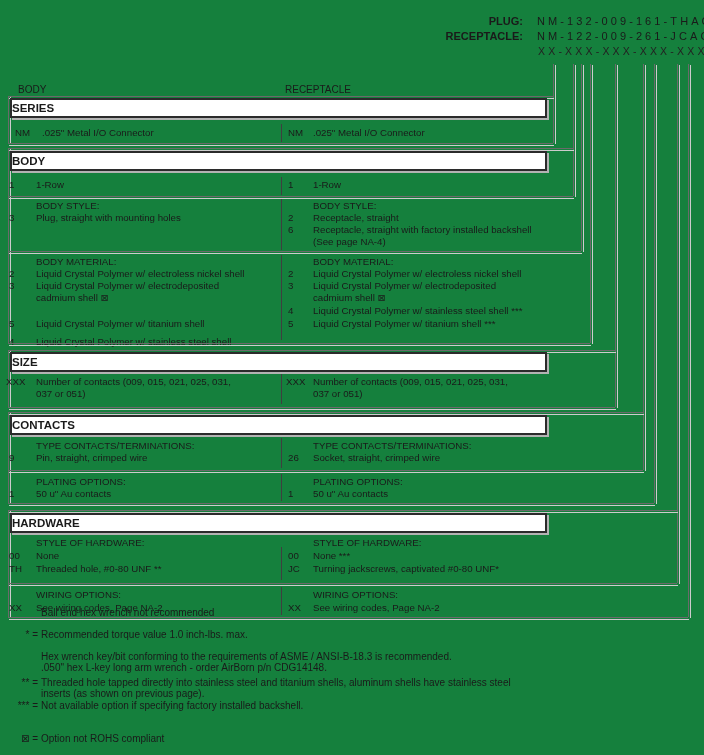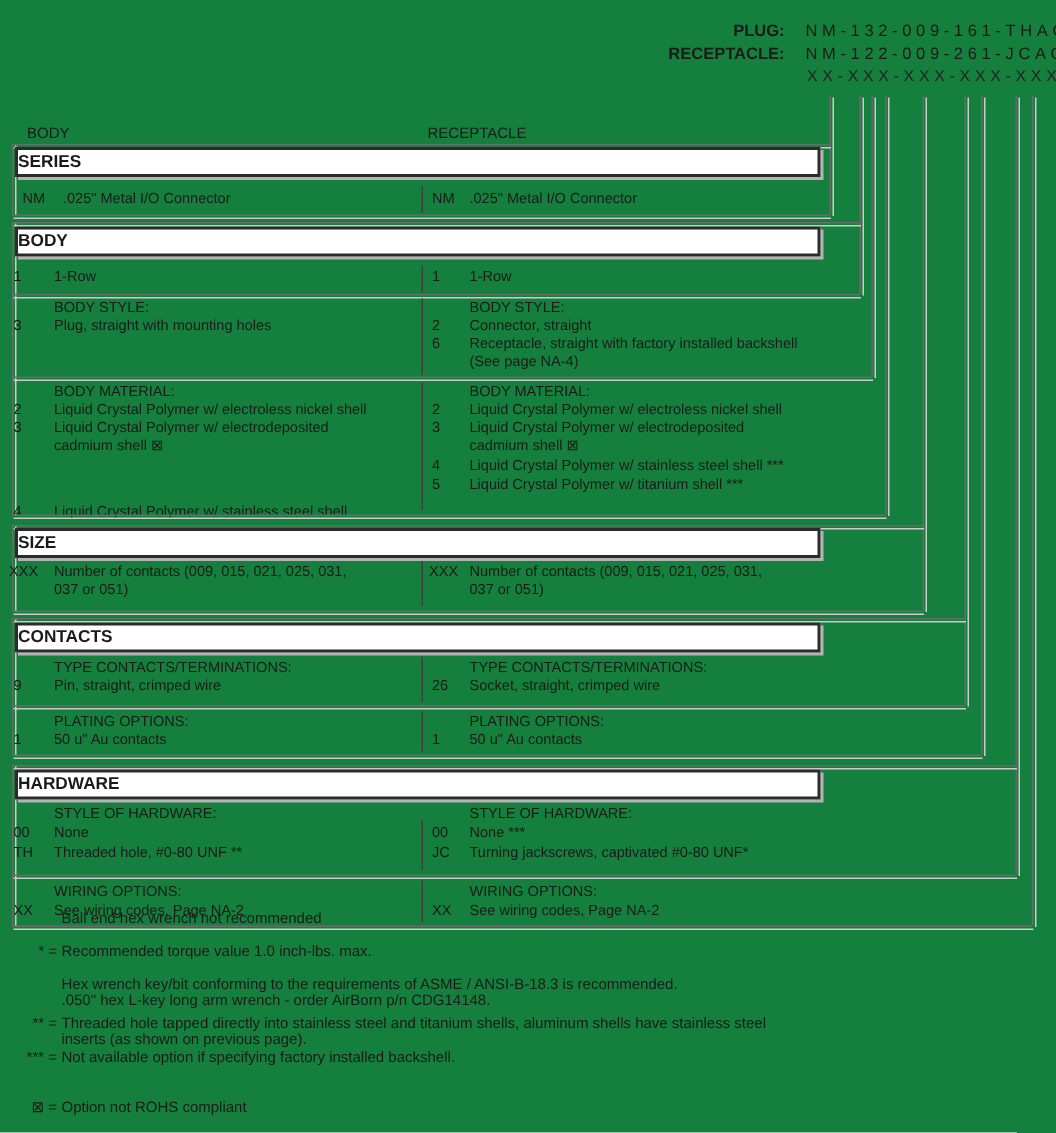--- a/index.html
+++ b/index.html
@@ -81,40 +81,43 @@
   </div>
   <div class="hl" style="left:8px;top:196px;width:565px;"></div>
 
   <div class="row lbl-l" style="top:200px;">BODY STYLE:</div>
   <div class="row lbl-r" style="top:200px;">BODY STYLE:</div>
   <div class="cdiv" style="top:199px;height:51px;"></div>
   <div class="row lrow" style="top:212px;">
     <span class="cd">3</span><span>Plug, straight with mounting holes</span>
   </div>
   <div class="row rrow" style="top:212px;">
-    <span class="cd">2</span><span>Connector, straight</span>
+    <span class="cd">2</span><span>Receptacle, straight</span>
   </div>
   <div class="row rrow" style="top:224px;">
     <span class="cd">6</span><span>Receptacle, straight with factory installed backshell</span>
   </div>
   <div class="row cont-r" style="top:236px;">(See page NA-4)</div>
   <div class="hl" style="left:8px;top:251px;width:573px;"></div>
 
   <div class="row lbl-l" style="top:256px;">BODY MATERIAL:</div>
   <div class="row lbl-r" style="top:256px;">BODY MATERIAL:</div>
   <div class="cdiv" style="top:255px;height:85px;"></div>
   <div class="row lrow" style="top:268px;">
     <span class="cd">2</span><span>Liquid Crystal Polymer w/ electroless nickel shell</span>
   </div>
   <div class="row lrow" style="top:280px;">
     <span class="cd">3</span><span>Liquid Crystal Polymer w/ electrodeposited</span>
   </div>
   <div class="row cont-l" style="top:292px;">cadmium shell  ⊠</div>
   <div class="row lrow" style="top:305px;margin-top:31px;">
     <span class="cd">4</span><span>Liquid Crystal Polymer w/ stainless steel shell</span>
+  </div>
+  <div class="row lrow" style="top:318px;">
+    <span class="cd">5</span><span>Liquid Crystal Polymer w/ titanium shell</span>
   </div>
   <div class="row rrow" style="top:268px;">
     <span class="cd">2</span><span>Liquid Crystal Polymer w/ electroless nickel shell</span>
   </div>
   <div class="row rrow" style="top:280px;">
     <span class="cd">3</span><span>Liquid Crystal Polymer w/ electrodeposited</span>
   </div>
   <div class="row cont-r" style="top:292px;">cadmium shell  ⊠</div>
   <div class="row rrow" style="top:305px;">
     <span class="cd">4</span><span>Liquid Crystal Polymer w/ stainless steel shell ***</span>

